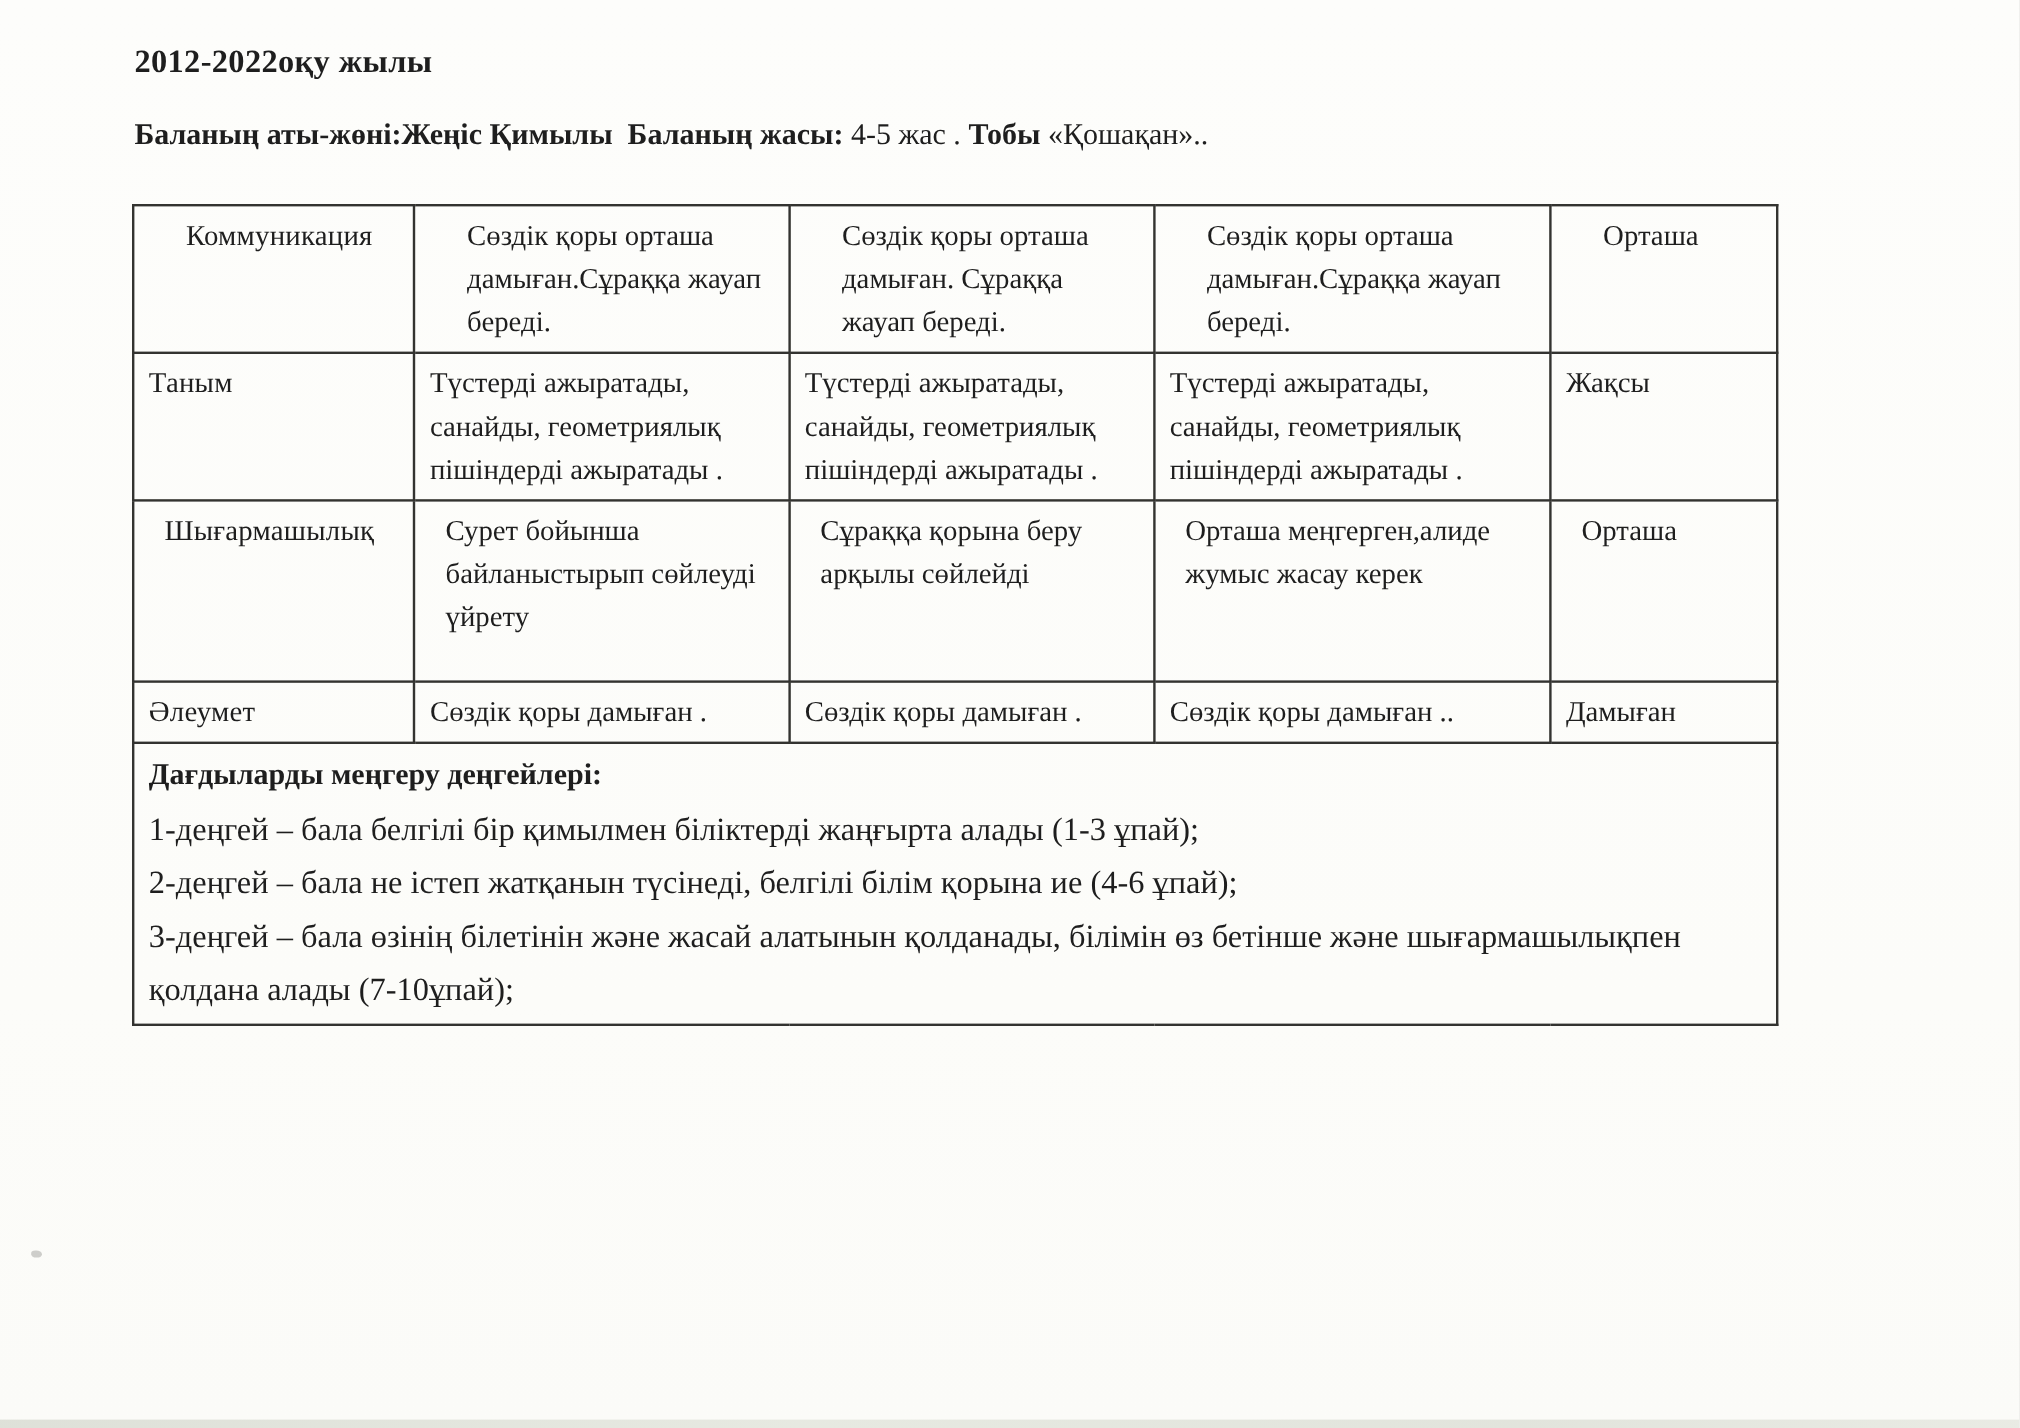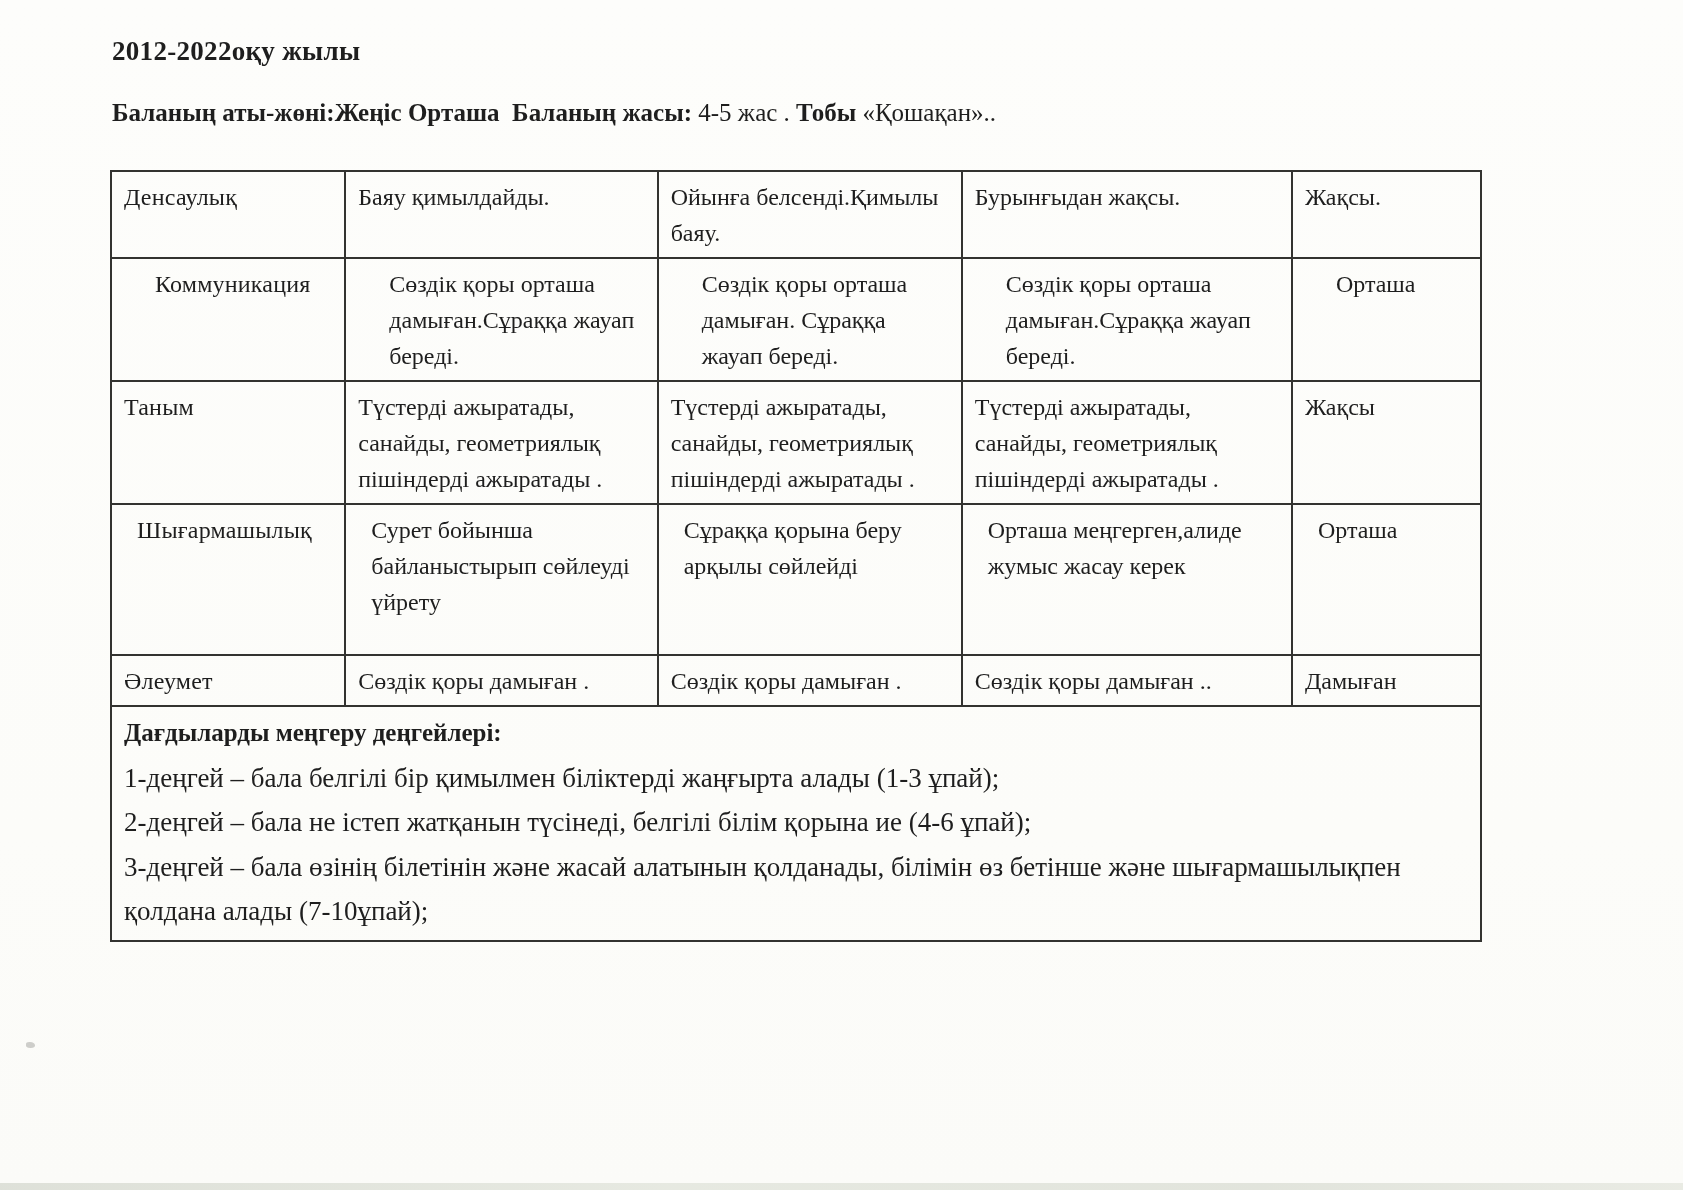--- a/index.html
+++ b/index.html
@@ -102,39 +102,32 @@
 </head>
 <body>
 
 <div class="sheet">
 
   <div class="header-row">
     <span class="school-year">2012-2022оқу жылы</span>
   </div>
 
   <div class="info-line">
-    <span class="b">Баланың аты-жөні:</span><span class="b">Жеңіс Орташа</span><span>&nbsp;&nbsp;</span><span class="b">Баланың жасы:</span><span> 4-5 жас . </span><span class="b">Тобы</span><span> «Қошақан»..</span>
+    <span class="b">Баланың аты-жөні:</span><span class="b">Жеңіс Қимылы</span><span>&nbsp;&nbsp;</span><span class="b">Баланың жасы:</span><span> 4-5 жас . </span><span class="b">Тобы</span><span> «Қошақан»..</span>
   </div>
 
   <table class="dev-table">
     <colgroup>
       <col style="width:17.1%">
       <col style="width:22.8%">
       <col style="width:22.2%">
       <col style="width:24.1%">
       <col style="width:13.8%">
     </colgroup>
     <tbody>
-    <tr class="r-dens">
-      <td class="area-cell">Денсаулық</td>
-      <td>Баяу қимылдайды.</td>
-      <td>Ойынға белсенді.Қимылы баяу.</td>
-      <td>Бурынғыдан жақсы.</td>
-      <td>Жақсы.</td>
-    </tr>
     <tr class="r-komm">
       <td class="area-cell">Коммуникация</td>
       <td>Сөздік қоры орташа дамыған.Сұраққа жауап береді.</td>
       <td>Сөздік қоры орташа дамыған. Сұраққа жауап береді.</td>
       <td>Сөздік қоры орташа дамыған.Сұраққа  жауап береді.</td>
       <td>Орташа</td>
     </tr>
     <tr class="r-tanym">
       <td class="area-cell">Таным</td>
       <td>Түстерді ажыратады, санайды, геометриялық пішіндерді ажыратады .</td>

